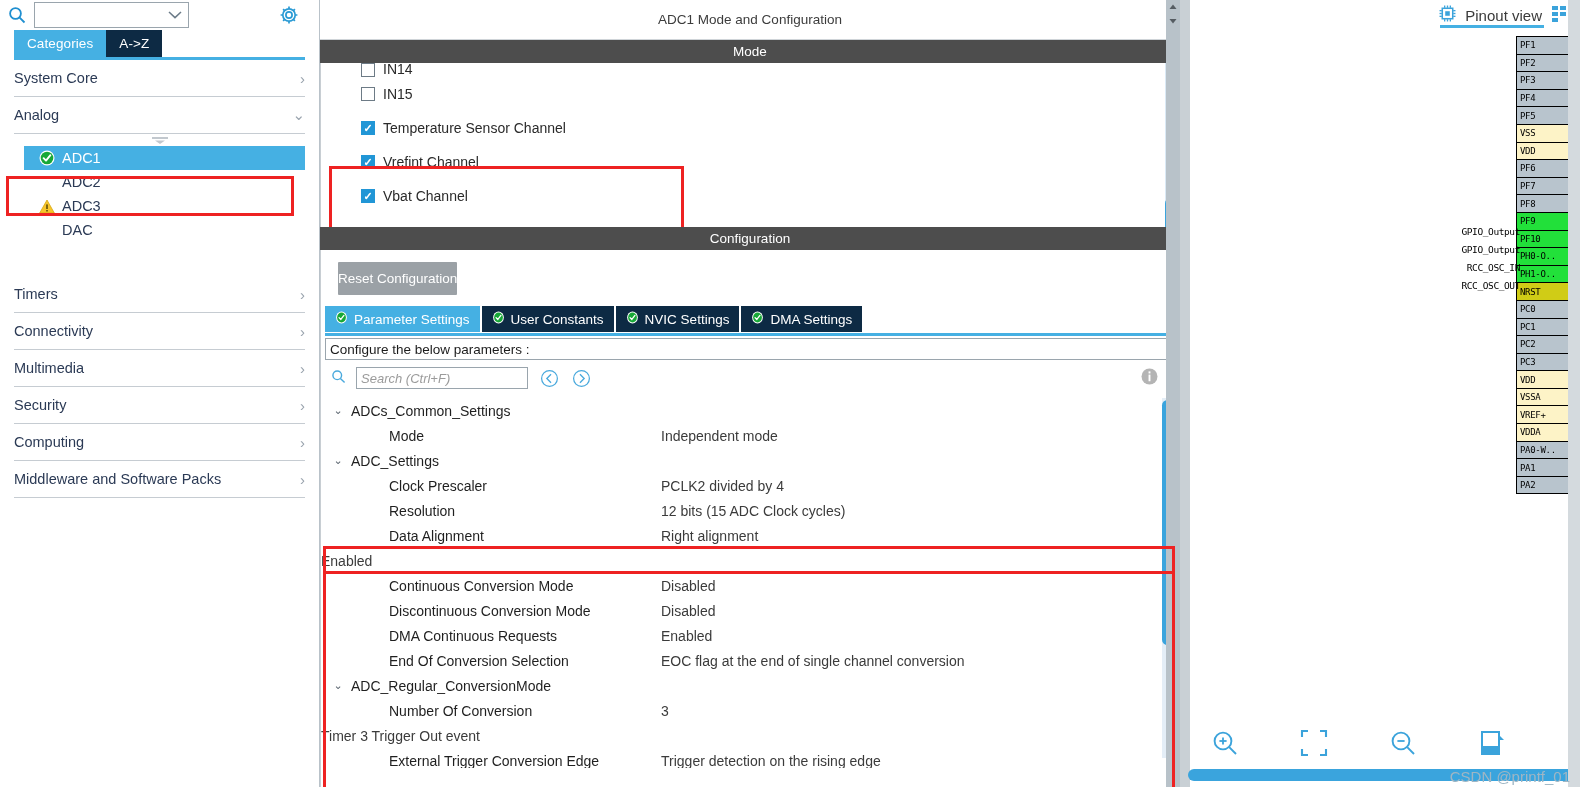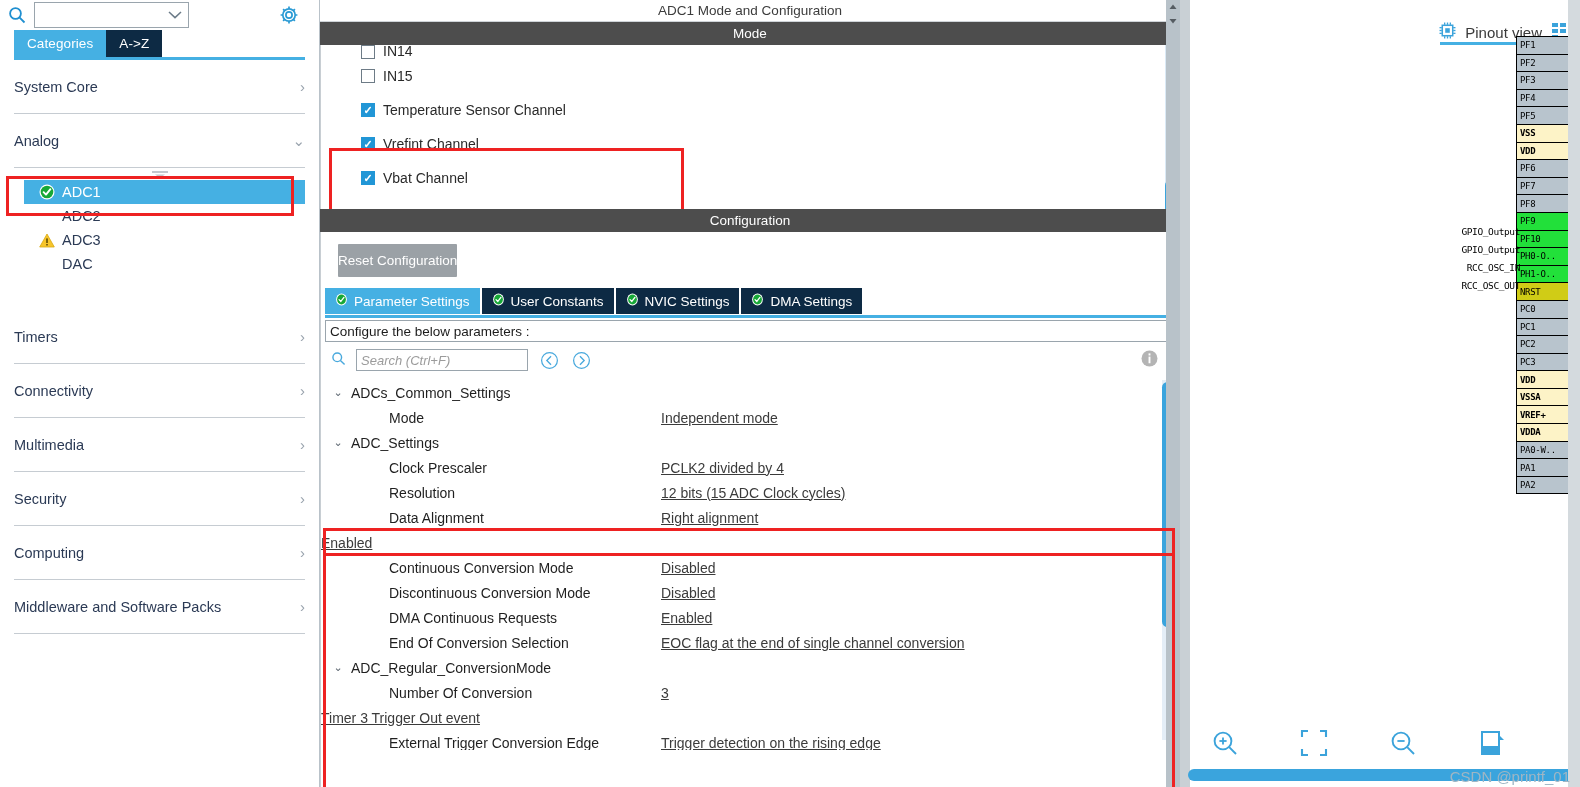--- a/index.html
+++ b/index.html
@@ -34,21 +34,21 @@
   .tabs-cat { display:flex; height: 27px; padding-left: 14px; }
   .tab-cat {
     height: 27px; padding: 0 13px; display:flex; align-items:center;
     font-size: 13.5px; color:#ffffff; background:#45b0e3; letter-spacing:0.1px;
   }
   .tab-cat.alt { background:#0d2a44; }
   .tabs-underline { height: 3px; background:#45b0e3; margin-left:14px; margin-right:14px; }
 
   .cat-list { padding: 0 14px; position: relative; }
   .cat-row {
-    height: 54px; display:flex; align-items:center; justify-content:space-between;
+    height: 37px; display:flex; align-items:center; justify-content:space-between;
     border-bottom: 1px solid #c6ccd2; font-size: 14.5px; color:#2b3a55;
   }
   .cat-row .arrow { color:#99a3ad; font-size: 15px; font-weight: 300; }
   .cat-row.expanded { border-bottom: 1px solid #c6ccd2; }
 
   .sub-list { padding-left: 0; position: relative; }
   .handle {
     width: 26px; height: 9px; margin: 2px auto 1px auto;
     display:flex; align-items:center; justify-content:center;
   }
@@ -64,21 +64,21 @@
     border: 3px solid #ee2222; pointer-events: none; z-index: 5;
   }
 
   
   .center {
     width: 860px; flex: 0 0 860px; height: 787px; position: relative;
     background: #f0f0f0;
     display: flex; flex-direction: column;
   }
   .panel-title {
-    height: 22px; background:#ffffff; display:flex; align-items:center; justify-content:center;
+    height: 40px; background:#ffffff; display:flex; align-items:center; justify-content:center;
     font-size: 13.5px; color:#3c3c3c; border-bottom: 1px solid #cfd4d8;
   }
   .sec-header {
     height: 23px; background:#4d4d4d; color:#fff; font-size:13.5px;
     display:flex; align-items:center; justify-content:center;
   }
   .mode-body {
     background:#ffffff; height: 164px; position: relative; overflow: hidden;
     border-left: 1px solid #c8ced3; border-right: 1px solid #c8ced3;
   }
@@ -128,21 +128,21 @@
   .tree {
     position: relative; padding-top: 2px; overflow: hidden;
     height: 372px; background:#ffffff;
   }
   .tree-row { height: 25px; display:flex; align-items:center; font-size: 14px; color:#1f1f1f; }
   .tree-row.group { padding-left: 10px; gap: 6px; }
   .tree-row .tw { width: 14px; display:flex; align-items:center; justify-content:center; color:#5c6670; font-size: 11px; }
   .tree-name { width: 340px; }
   .tree-row.leaf .tree-name { padding-left: 68px; }
   .tree-row.group .tree-name { font-size: 14px; }
-  .tree-val { color:#3b3b3b;text-decoration:underline; }
+  .tree-val { color:#3b3b3b; }
 
   .tree-scroll-track {
     position:absolute; right: 6px; top: 2px; width: 11px; height: 360px; background:#e4eef7;
   }
   .tree-scroll-thumb {
     position:absolute; right: 6px; top: 4px; width: 11px; height: 245px;
     background:#3aa4dd; border-radius: 6px;
   }
 
   .hl-config {
@@ -159,41 +159,41 @@
 
   .center-vscroll {
     position: absolute; right: 0; top: 0; width: 14px; height: 787px; background:#b8c2c9;
   }
   .cv-up, .cv-down { width:14px; height: 14px; display:flex; align-items:center; justify-content:center; }
 
   
   .right {
     flex: 1; height: 787px; background:#ffffff; position: relative; overflow:hidden;
   }
-  .pin-header { height: 30px; display:flex; align-items:center; justify-content:flex-end; padding-right: 2px; gap: 0px; margin-top: 17px;}
+  .pin-header { height: 30px; display:flex; align-items:center; justify-content:flex-end; padding-right: 2px; gap: 0px;}
   .pinout-tab {
     display:flex; align-items:center; gap: 8px; font-size: 15px; color:#3a3a3a;
     padding: 0 10px 0 6px; position:relative; height: 30px;
   }
   .pinout-underline { position:absolute; left: 8px; right: 8px; bottom: 2px; height: 3px; background:#45b0e3; }
   .sysview-icon { width: 26px; height: 22px; overflow:hidden; display:flex; align-items:center; }
 
   .chip-area { position:absolute; left:0; top: 30px; right:0; bottom: 0; }
   .chip-body {
     position:absolute; left: 392px; top: 10px; width: 100px; height: 516px;
     background:#8b9298;
   }
   .pin-col { position:absolute; left: 336px; top: 7px; width: 58px; }
   .pin {
     height: 18.6px; border: 1px solid #000; background:#b8c4cd;
     font-family:"DejaVu Sans Mono", monospace; font-size: 9px; color:#000;
     display:flex; align-items:center; padding-left: 3px; letter-spacing: -0.3px;
     margin-top: -1px;
   }
-  .pin.power { background:#fdf3c7;font-weight:bold; }
+  .pin.power { background:#fdf3c7; }
   .pin.green { background:#22e03a; }
   .pin.reset { background:#d0cc16; }
   .pin-label {
     position:absolute; right: 60px; font-family:"DejaVu Sans Mono", monospace;
     font-size: 9.5px; color:#000; letter-spacing:-0.4px; white-space: nowrap;
     text-align: right;
   }
   .pin-bot-col { position:absolute; left: 392px; top: 526px; display:flex; }
   .pin-bot {
     width: 18.6px; height: 46px; border:1px solid #000; background:#b8c4cd;

